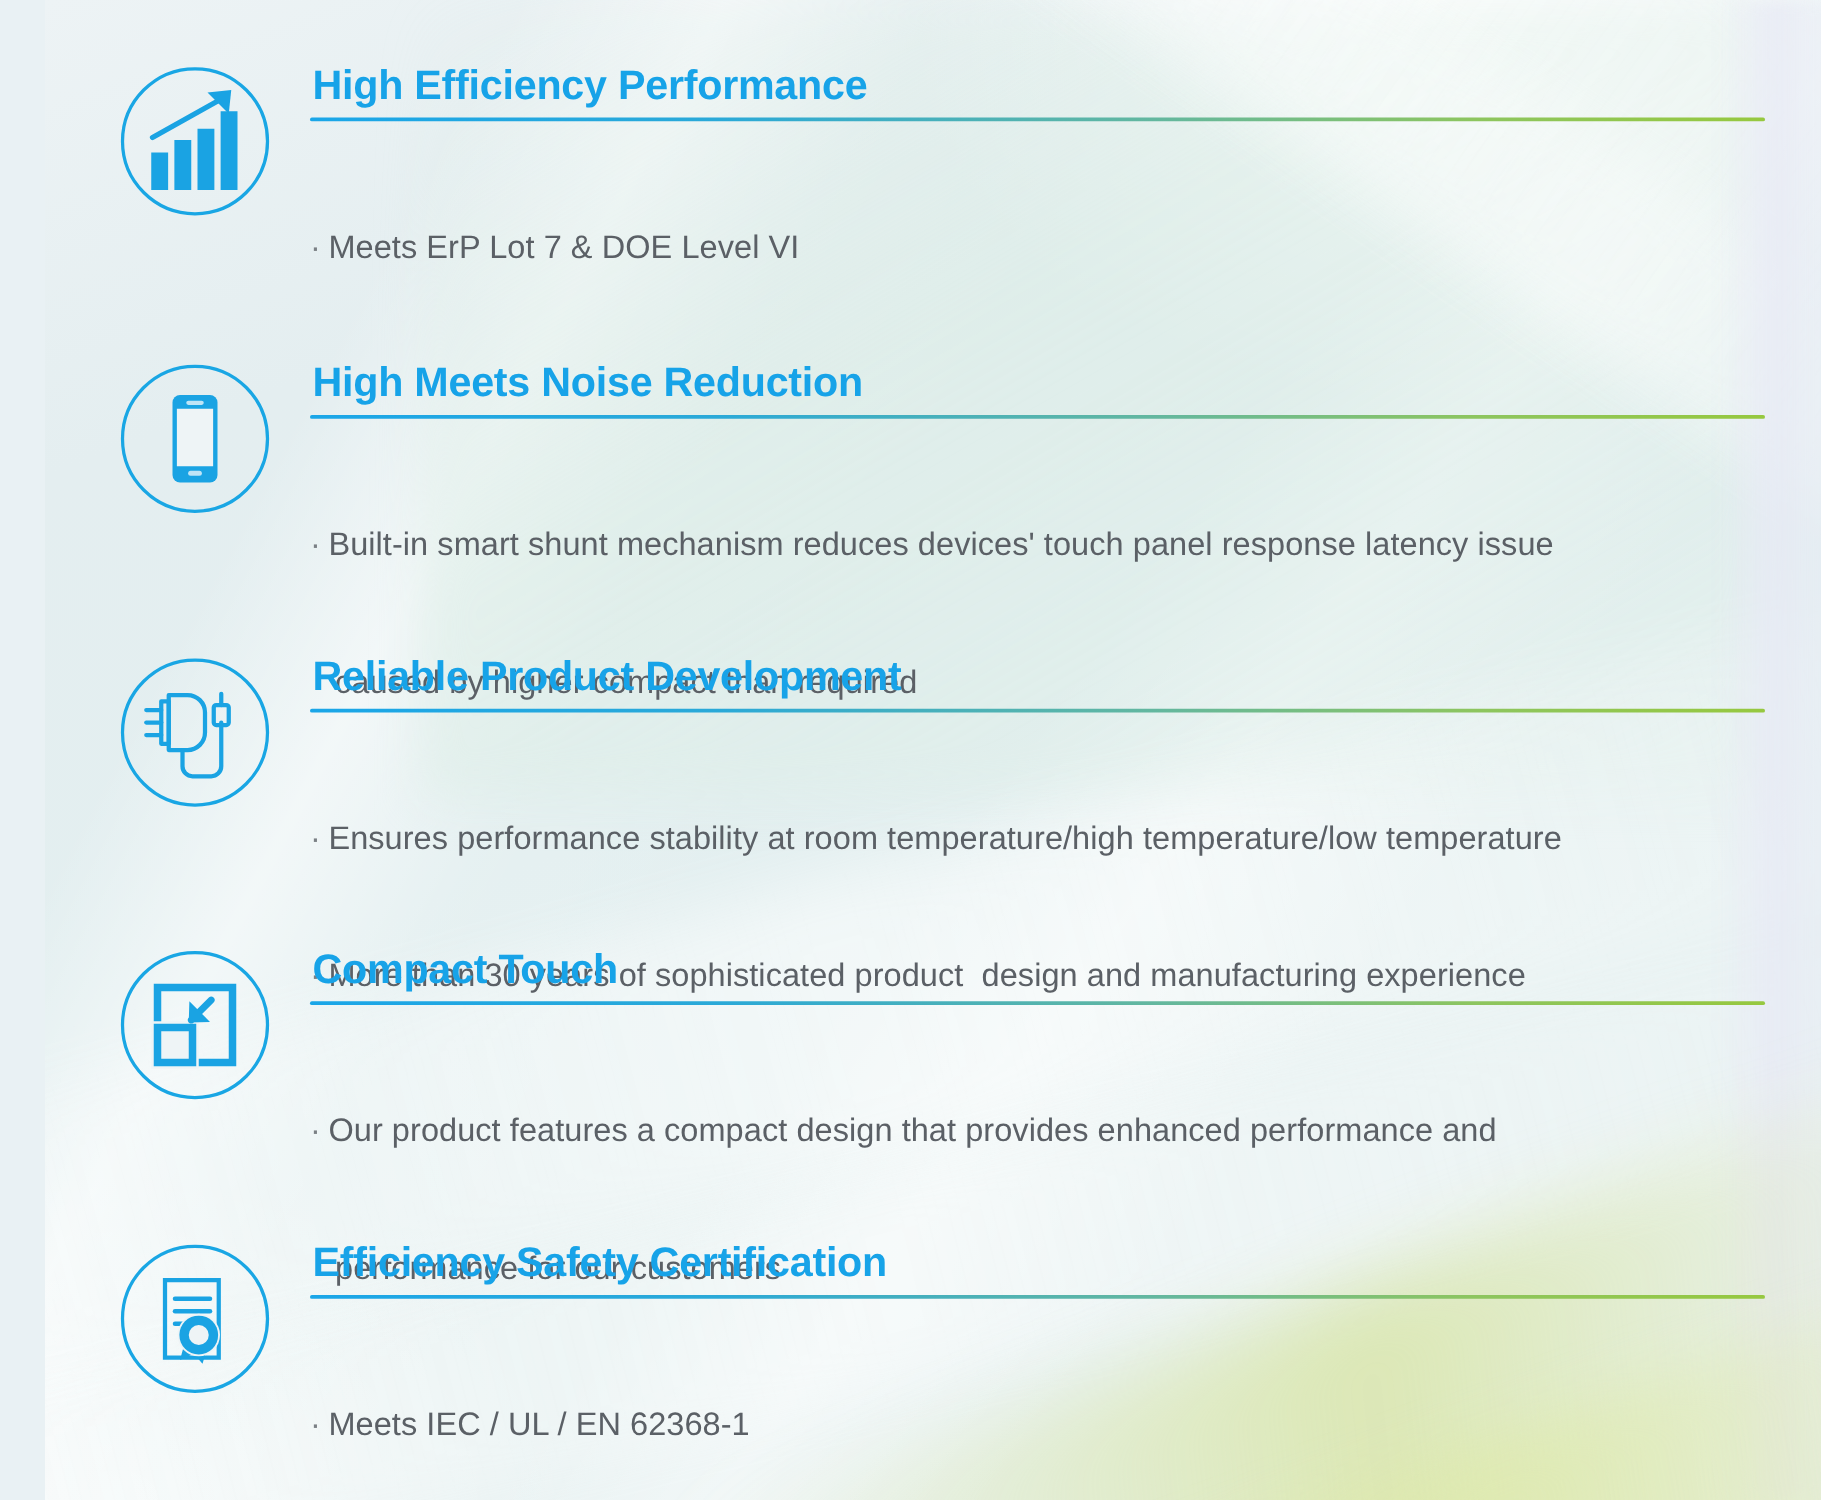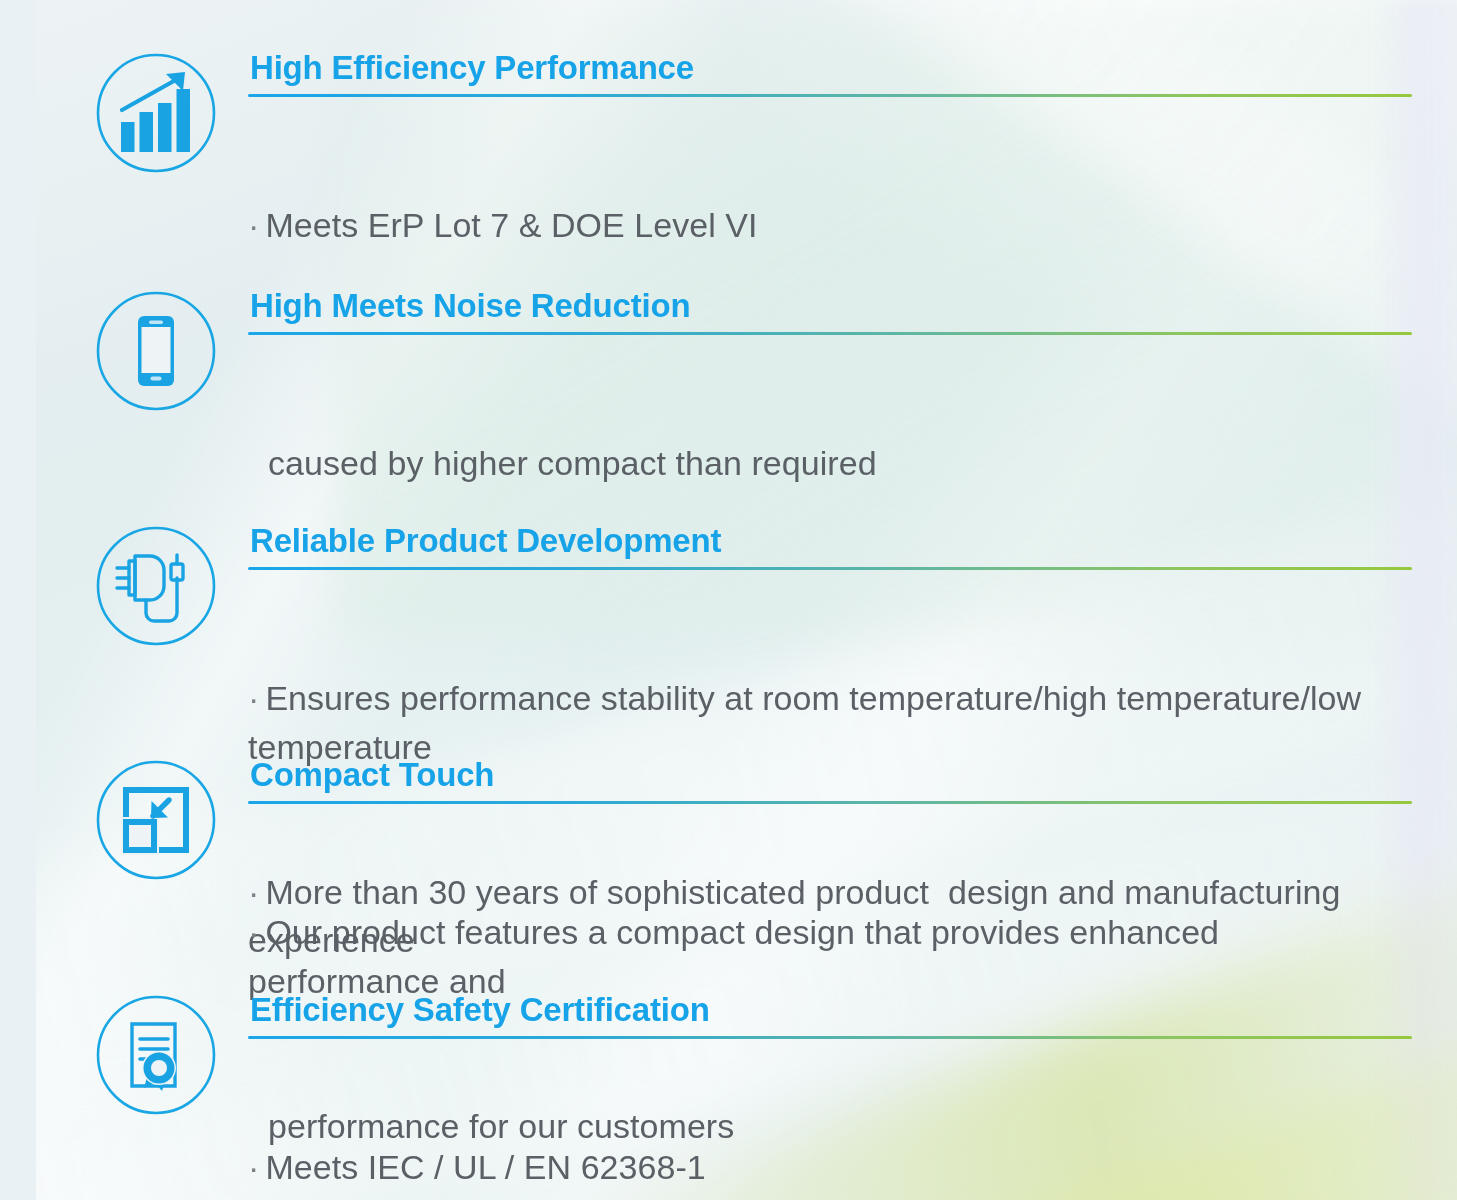--- a/index.html
+++ b/index.html
@@ -162,21 +162,21 @@
   .rule {
     height: 3px;
     width: 1164px;
     background: linear-gradient(90deg, #1aa6e8 0%, #2aa9d8 28%, #63b79f 58%, #8dc55f 80%, #96c83f 100%);
     margin: 3px 0 0 0;
     border-radius: 2px;
   }
   .desc {
     margin: 8px 0 0 0;
     color: #5b6066;
-    font-size: 34px;
+    font-size: 26px;
     line-height: 1.42;
     letter-spacing: 0.05px;
     white-space: pre-wrap;
   }
   .desc .bullet-line { display: block; }
   .desc .dot {
     color: #7b8085;
     margin-right: 6px;
   }
   .indent2 { display: block; padding-left: 20px; }
@@ -225,20 +225,21 @@
           <rect x="45" y="28" width="36" height="70" rx="6" ry="6" fill="#1aa3e3"></rect>
           <rect x="48.5" y="39" width="29" height="46" fill="#eef4f6"></rect>
           <rect x="56" y="32.5" width="14" height="3.4" rx="1.7" fill="#bfe4f6"></rect>
           <rect x="57.5" y="88.5" width="11" height="4" rx="2" fill="#bfe4f6"></rect>
         </svg>
       </div>
       <div class="body">
         <div class="ftitle">High Meets Noise Reduction</div>
         <div class="rule"></div>
         <div class="desc">
+          <span class="bullet-line"><span class="dot">·</span><span>Built-in smart shunt mechanism reduces devices' touch panel response latency issue</span></span>
           <span class="indent2">caused by higher compact than required</span>
         </div>
       </div>
     </div>
 
     <div class="feature" style="top:523px">
       <div class="icon-wrap">
         <svg width="126" height="126" viewBox="0 0 126 126">
           <circle cx="63" cy="63" r="58" fill="none" stroke="#19a6e4" stroke-width="2.6"></circle>
           <g fill="none" stroke="#1aa3e3" stroke-width="3.4" stroke-linecap="round" stroke-linejoin="round">

